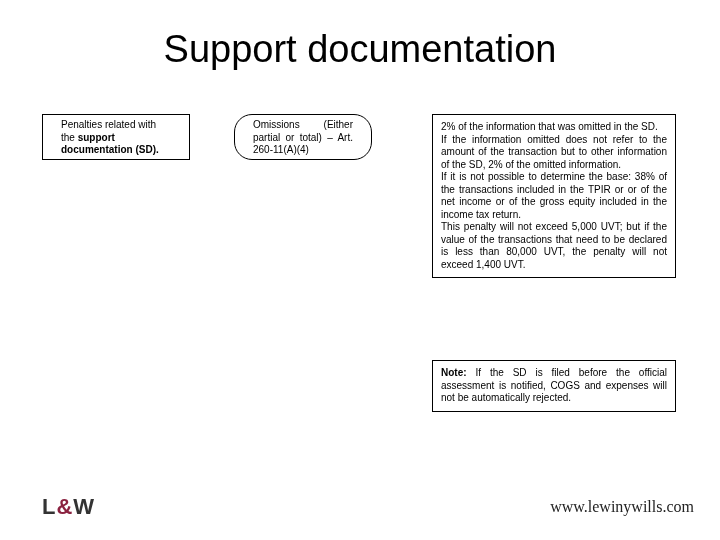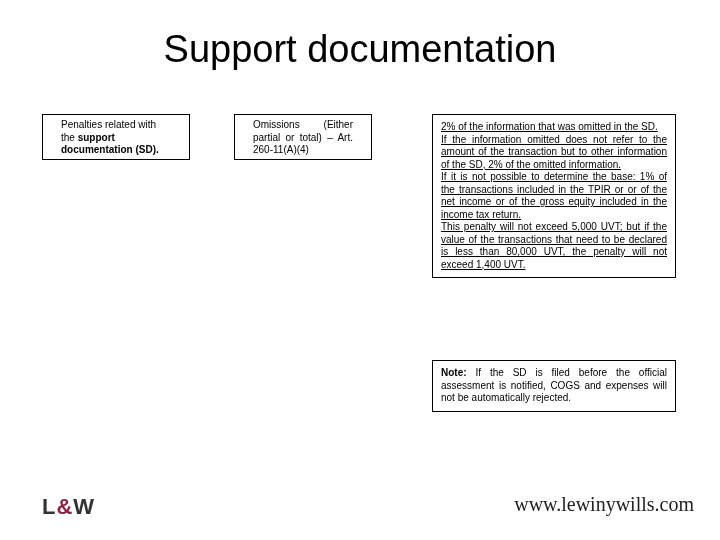--- a/index.html
+++ b/index.html
@@ -40,28 +40,28 @@
     top: 114px;
     width: 148px;
     height: 46px;
   }
   .box2 {
     left: 234px;
     top: 114px;
     width: 138px;
     height: 46px;
     text-align: justify;
+    border-radius: 18px;
   }
   .box3 {
     left: 432px;
     top: 114px;
     width: 244px;
     padding: 6px 8px;
     text-align: justify;
-    text-decoration: underline;
   }
   .box4 {
     left: 432px;
     top: 360px;
     width: 244px;
     padding: 6px 8px;
     text-align: justify;
   }
   .logo {
     position: absolute;
@@ -71,21 +71,21 @@
     font-weight: 700;
     letter-spacing: 1px;
   }
   .logo .l2 { color: #8b2240; }
   .logo .l1, .logo .l3 { color: #333; }
   .url {
     position: absolute;
     right: 26px;
     bottom: 24px;
     font-family: Georgia, 'Times New Roman', serif;
-    font-size: 20px;
+    font-size: 16px;
     color: #222;
     margin-top: 40px;
   }
   b { font-weight: 700; }
 </style>
 </head>
 <body>
 
 <div class="slide">
 
@@ -93,21 +93,21 @@
 
   <div class="box box1">
     <span>Penalties related with the </span><b>support documentation (SD).</b>
   </div>
 
   <div class="box box2">Omissions (Either partial or total) – Art. 260-11(A)(4)</div>
 
   <div class="box box3">
     <span>2% of the information that was omitted in the SD.</span><br>
     <span>If the information omitted does not refer to the amount of the transaction but to other information of the SD, 2% of the omitted information.</span><br>
-    <span>If it is not possible to determine the base: 1% of the transactions included in the TPIR or or of the net income or of the gross equity included in the income tax return.</span><br>
+    <span>If it is not possible to determine the base: 38% of the transactions included in the TPIR or or of the net income or of the gross equity included in the income tax return.</span><br>
     <span>This penalty will not exceed 5,000 UVT; but if the value of the transactions that need to be declared is less than 80,000 UVT, the penalty will not exceed 1,400 UVT.</span><br>
   </div>
 
   <div class="box box4">
     <b>Note:</b><span> If the SD is filed before the official assessment is notified, COGS and expenses will not be automatically rejected.</span>
   </div>
 
   <div class="logo">
     <span class="l1">L</span><span class="l2">&amp;</span><span class="l3">W</span>
   </div>

